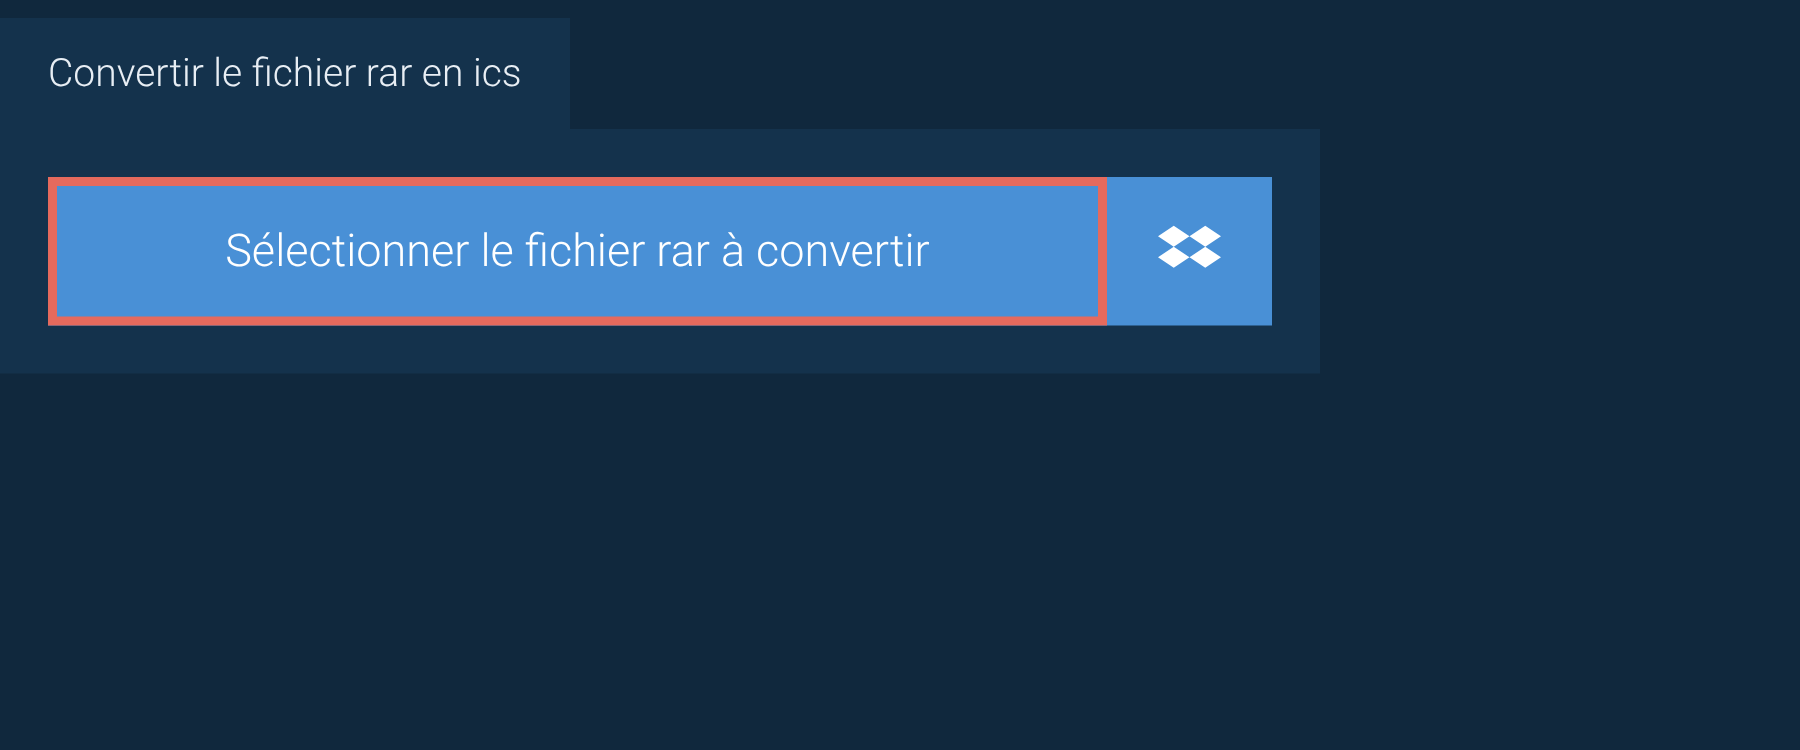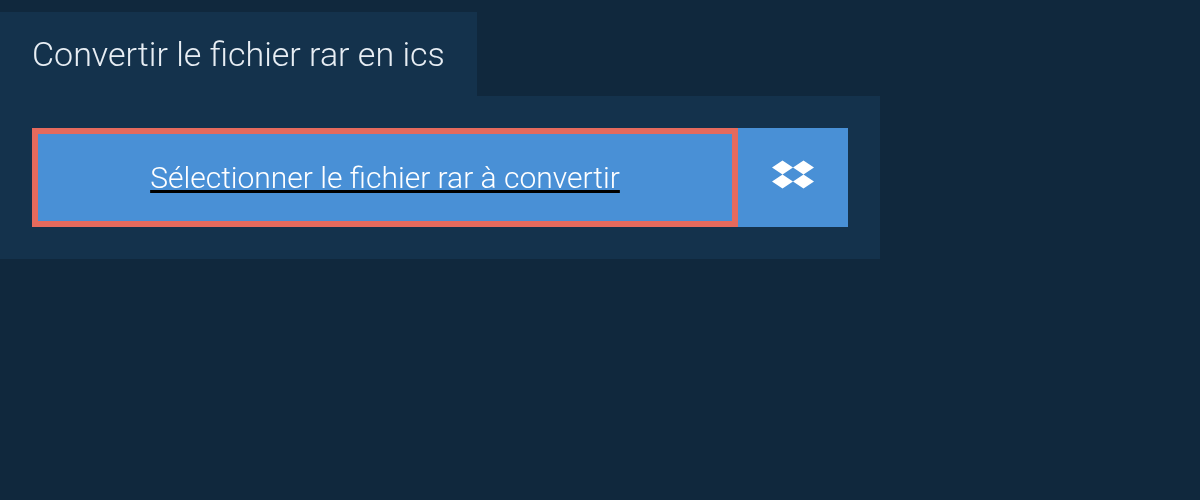--- a/index.html
+++ b/index.html
@@ -15,32 +15,31 @@
       overflow: hidden;
     }
     .header-tab {
       background-color: #14324c;
       display: inline-block;
       padding: 22px 32px;
       margin-top: 12px;
     }
     .header-tab-text {
       color: #e8eef4;
-      font-size: 34px;
+      font-size: 26px;
       font-weight: 300;
     }
     .panel {
       background-color: #14324c;
       padding: 32px;
       width: 880px;
     }
     .button-row {
       display: flex;
       gap: 0;
-      text-decoration: underline;
     }
     .select-file-button {
       background-color: #4990d6;
       border: 6px solid #e56a5d;
       flex: 1;
       display: flex;
       align-items: center;
       justify-content: center;
       padding: 26px 20px;
       cursor: pointer;

